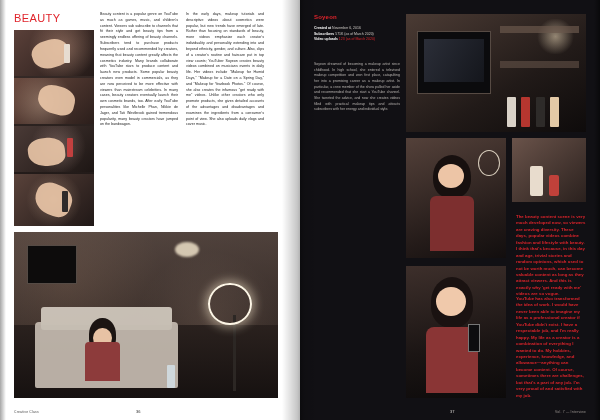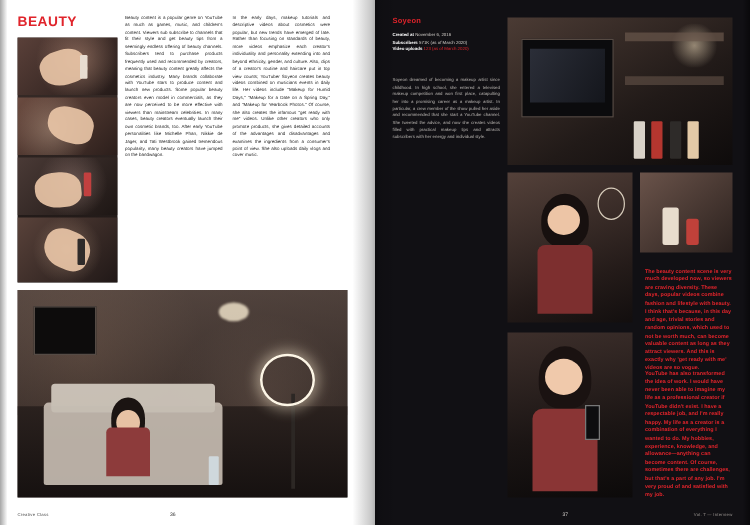--- a/index.html
+++ b/index.html
@@ -23,21 +23,21 @@
     position:absolute;left:282px;top:0;width:36px;height:420px;
     background:linear-gradient(to right,rgba(0,0,0,0) 0%,rgba(0,0,0,0.22) 42%,rgba(0,0,0,0.30) 50%,rgba(0,0,0,0.10) 62%,rgba(0,0,0,0) 100%);
     pointer-events:none;z-index:40;
   }
   .edge-l{position:absolute;left:0;top:0;width:6px;height:420px;background:linear-gradient(to right,rgba(0,0,0,.35),rgba(0,0,0,0));z-index:41;pointer-events:none;}
   .edge-r{position:absolute;right:0;top:0;width:6px;height:420px;background:linear-gradient(to left,rgba(0,0,0,.45),rgba(0,0,0,0));z-index:41;pointer-events:none;}
 
   
   .beauty-title{
     position:absolute;left:14px;top:12px;
-    color:#e0242b;font-weight:bold;font-size:11px;letter-spacing:.4px;text-align:right;
+    color:#e0242b;font-weight:normal;font-size:11px;letter-spacing:.4px;text-align:right;
   }
   .col{
     position:absolute;top:12px;
     font-size:3.6px;line-height:1.62;color:#1a1a1a;text-align:justify;
     letter-spacing:.02px;
   }
   .col-a{left:100px;width:78px;}
   .col-b{left:186px;width:78px;}
 
   .photo{

